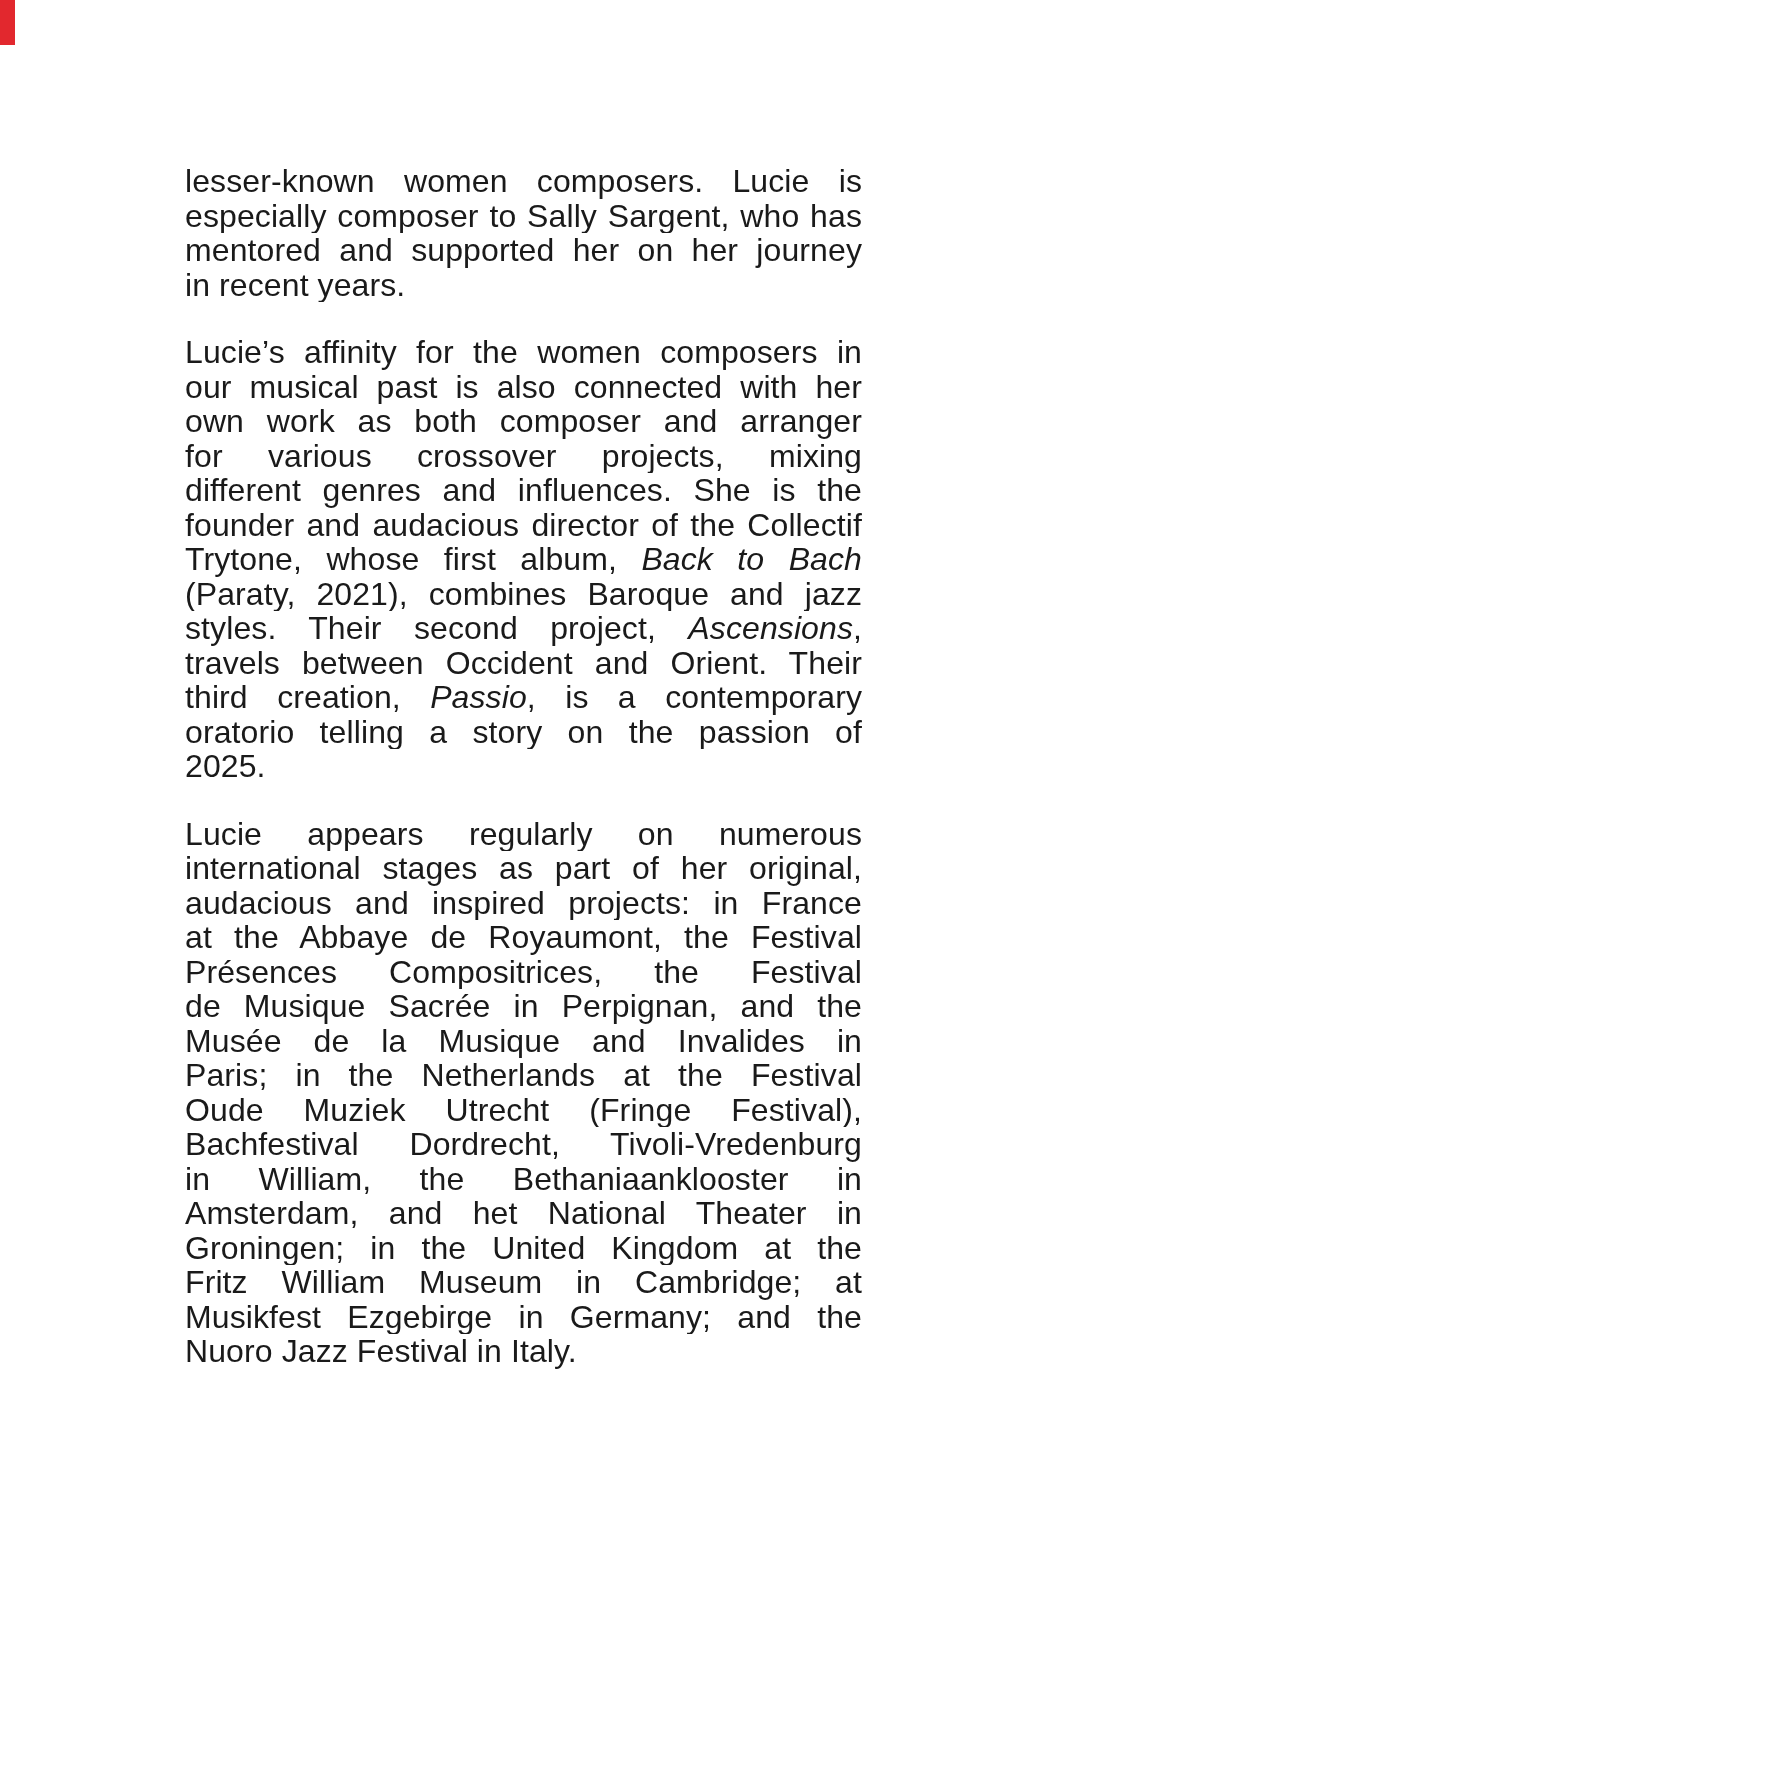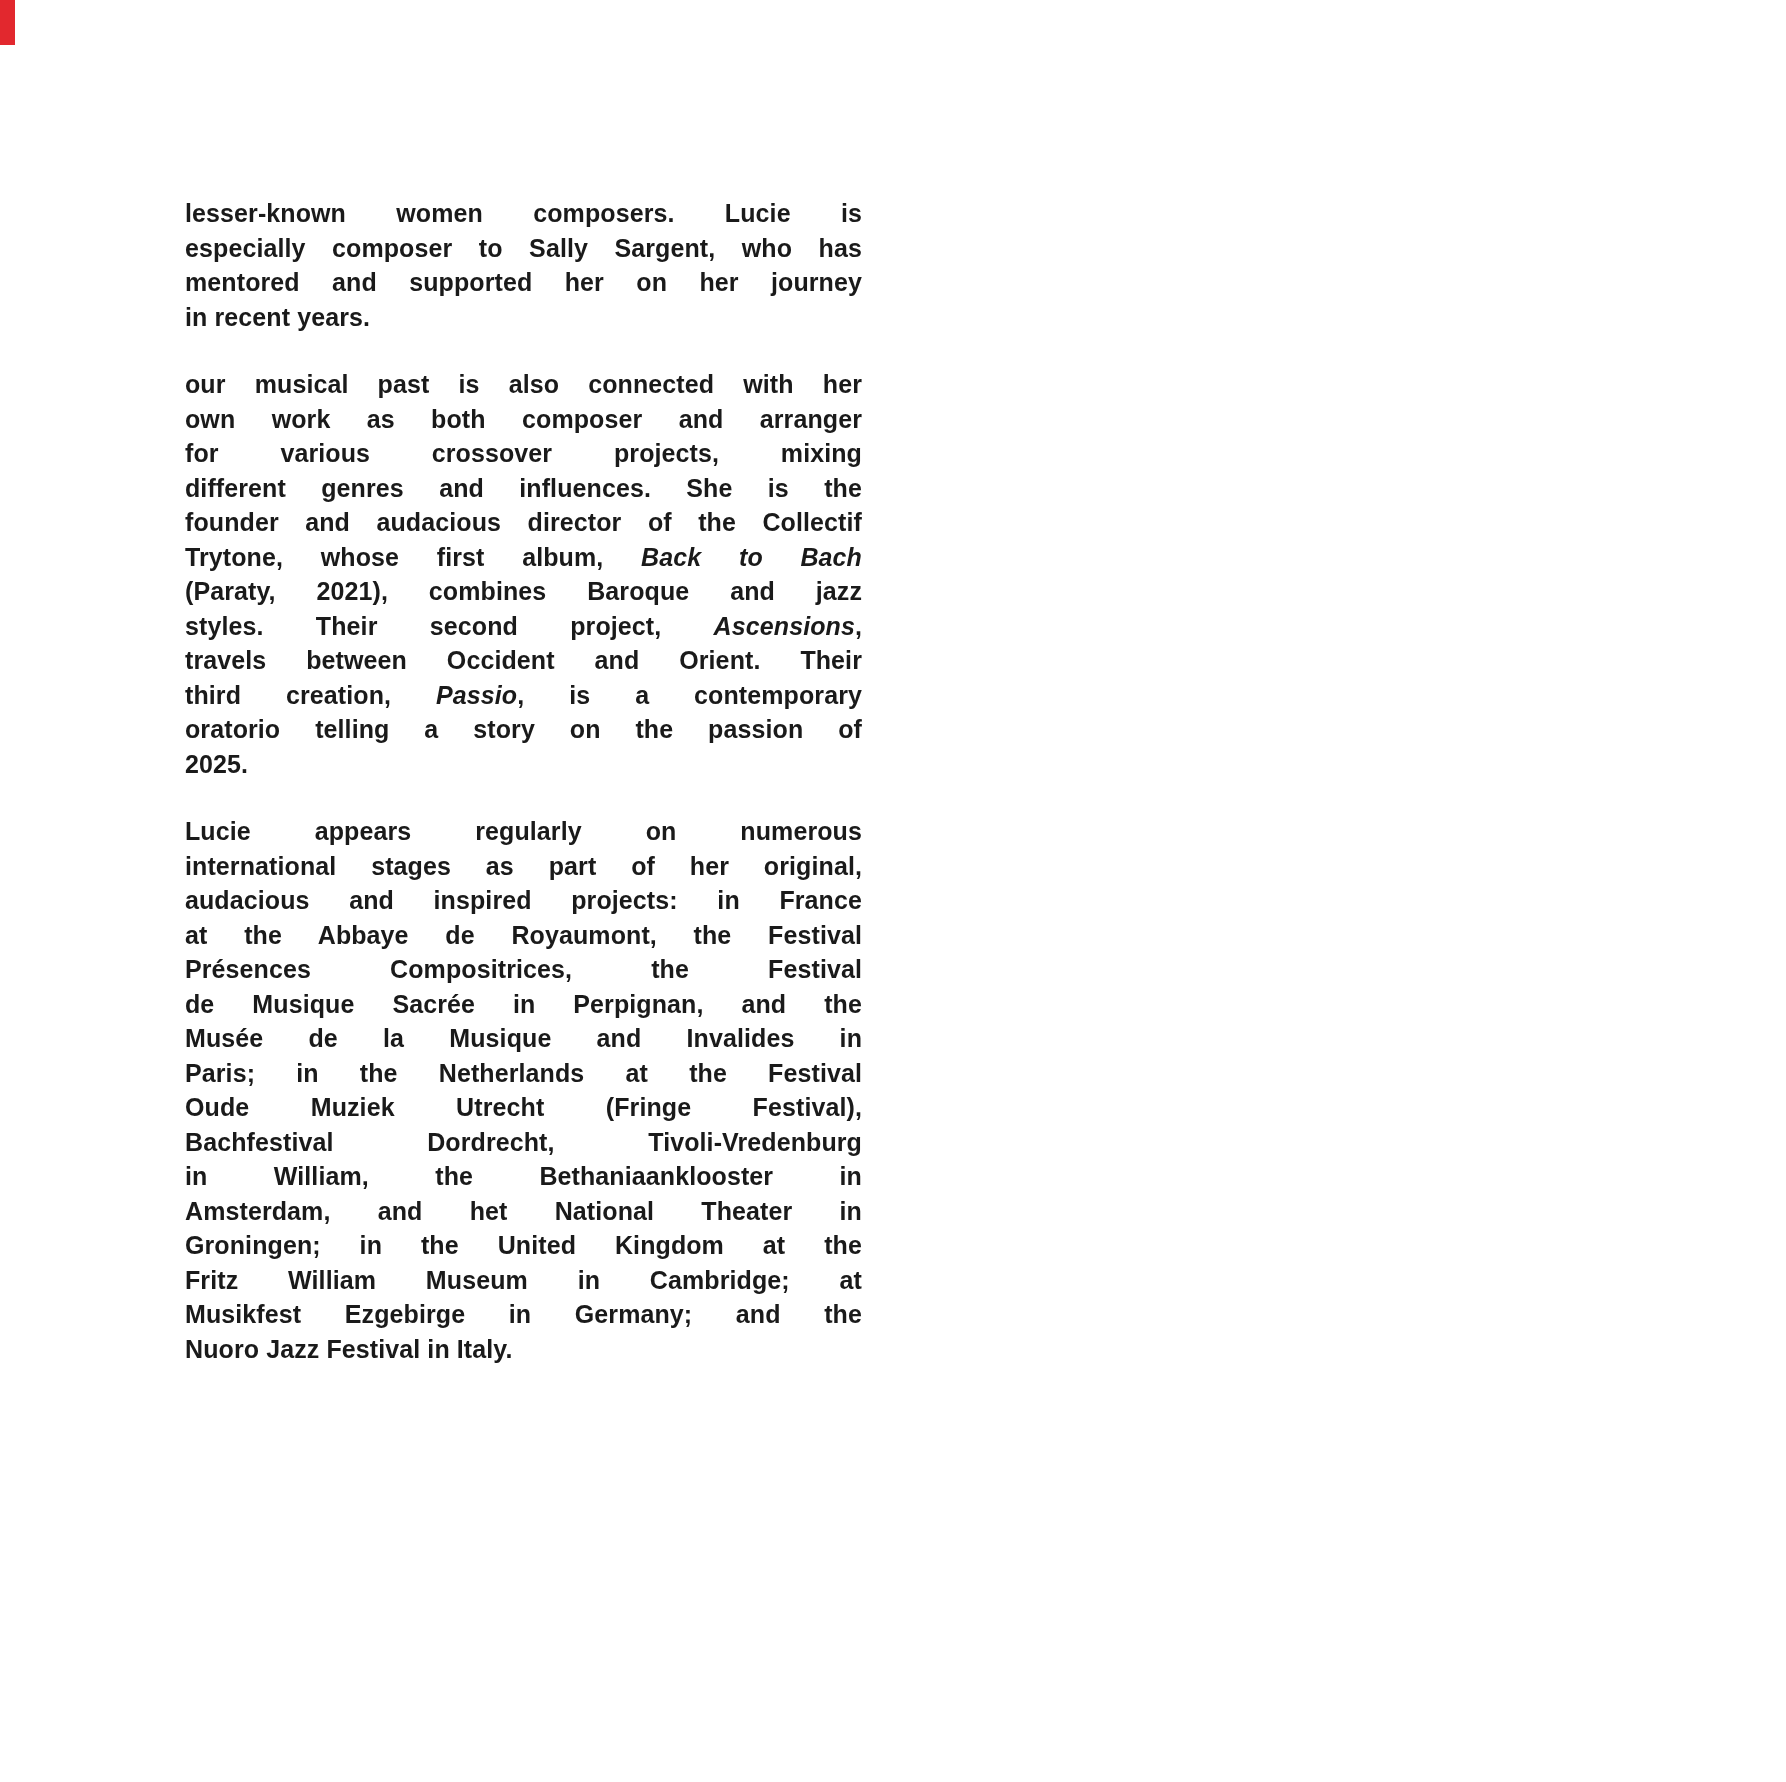--- a/index.html
+++ b/index.html
@@ -17,24 +17,24 @@
   .corner-mark {
     position: absolute;
     left: 0;
     top: 0;
     width: 15px;
     height: 45px;
   }
   .bio {
     position: absolute;
     left: 185px;
-    top: 196px;
+    top: 164px;
     width: 677px;
-    font-size: 25px;
-    font-weight: 700;
+    font-size: 32px;
+    font-weight: 400;
     letter-spacing: 0.1px;
     color: #1a1a1a;
   }
   .para {
     margin: 0 0 33px 0;
     padding: 0;
   }
   .line {
     line-height: 34.5px;
     height: 34.5px;
@@ -57,20 +57,21 @@
 <div class="corner-mark" style="background: rgb(226, 40, 46);"></div>
 
 <main class="bio" style="color: rgb(26, 26, 26);">
     <div class="para">
       <div class="line"><span>lesser-known women composers. Lucie is</span></div>
       <div class="line"><span>especially composer to Sally Sargent, who has</span></div>
       <div class="line"><span>mentored and supported her on her journey</span></div>
       <div class="line last"><span>in recent years.</span></div>
     </div>
     <div class="para">
+      <div class="line"><span>Lucie’s affinity for the women composers in</span></div>
       <div class="line"><span>our musical past is also connected with her</span></div>
       <div class="line"><span>own work as both composer and arranger</span></div>
       <div class="line"><span>for various crossover projects, mixing</span></div>
       <div class="line"><span>different genres and influences. She is the</span></div>
       <div class="line"><span>founder and audacious director of the Collectif</span></div>
       <div class="line"><span>Trytone, whose first album, </span><em>Back to Bach</em></div>
       <div class="line"><span>(Paraty, 2021), combines Baroque and jazz</span></div>
       <div class="line"><span>styles. Their second project, </span><em>Ascensions</em><span>,</span></div>
       <div class="line"><span>travels between Occident and Orient. Their</span></div>
       <div class="line"><span>third creation, </span><em>Passio</em><span>, is a contemporary</span></div>

